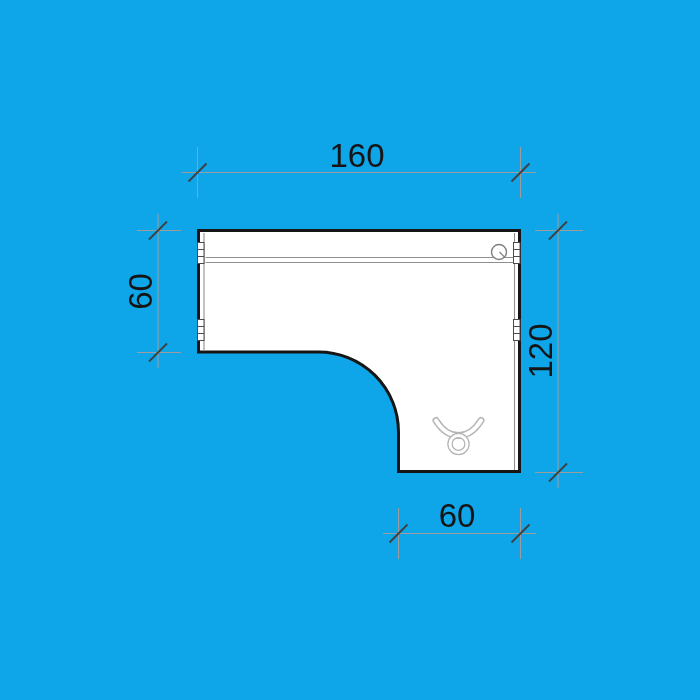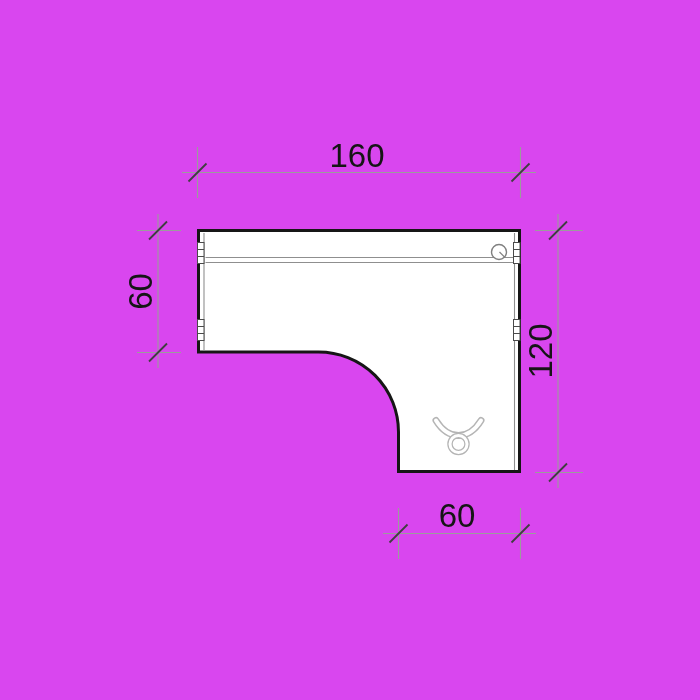--- a/index.html
+++ b/index.html
@@ -1,20 +1,20 @@
 <!DOCTYPE html>
 <html><head>
 <meta charset="utf-8">
 <style>
   html, body { margin: 0; padding: 0; background: #ffffff; }
   .canvas {
     position: relative;
     width: 700px;
     height: 700px;
-    background: #d946ef;
+    background: #0ea5e9;
     overflow: hidden;
   }
   svg { display: block; }
   .dim-text {
     font-family: "Liberation Sans", "DejaVu Sans", sans-serif;
     font-size: 33px;
     fill: #151515;
   }
   .dimline   { stroke: #9c9c9c; stroke-width: 1.1; }
   .tick      { stroke: #3f3f3f; stroke-width: 1.8; }

